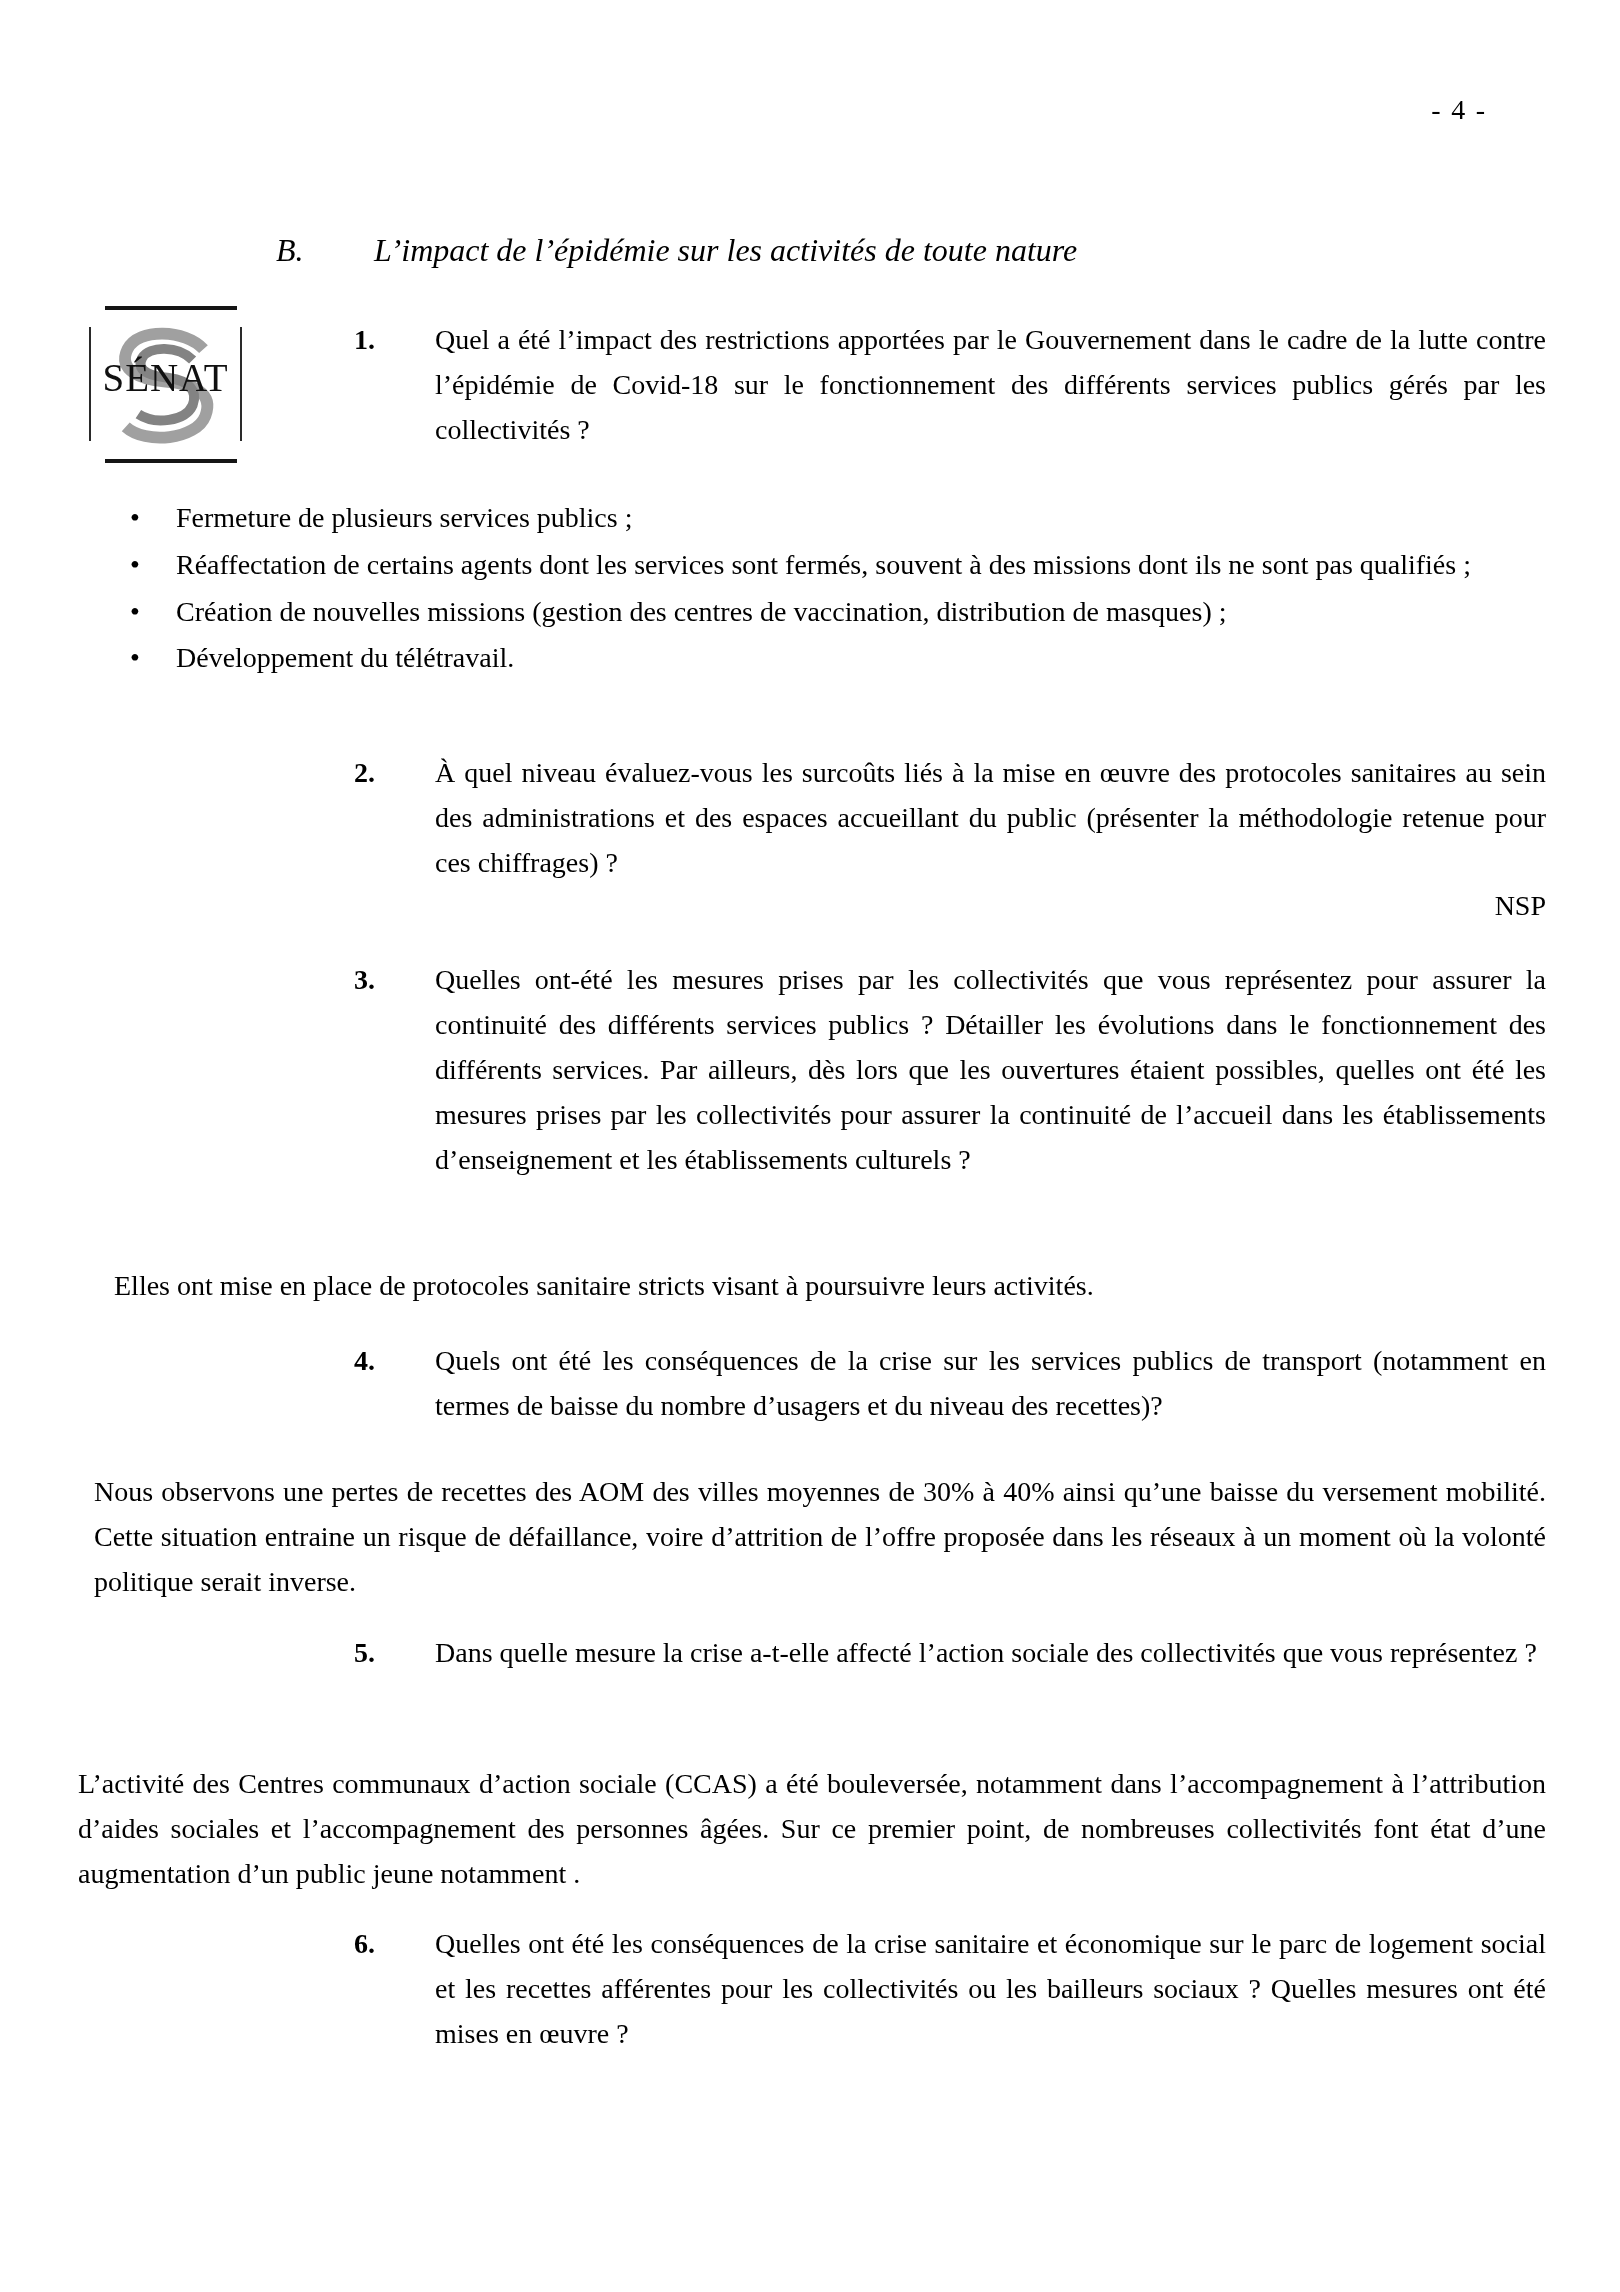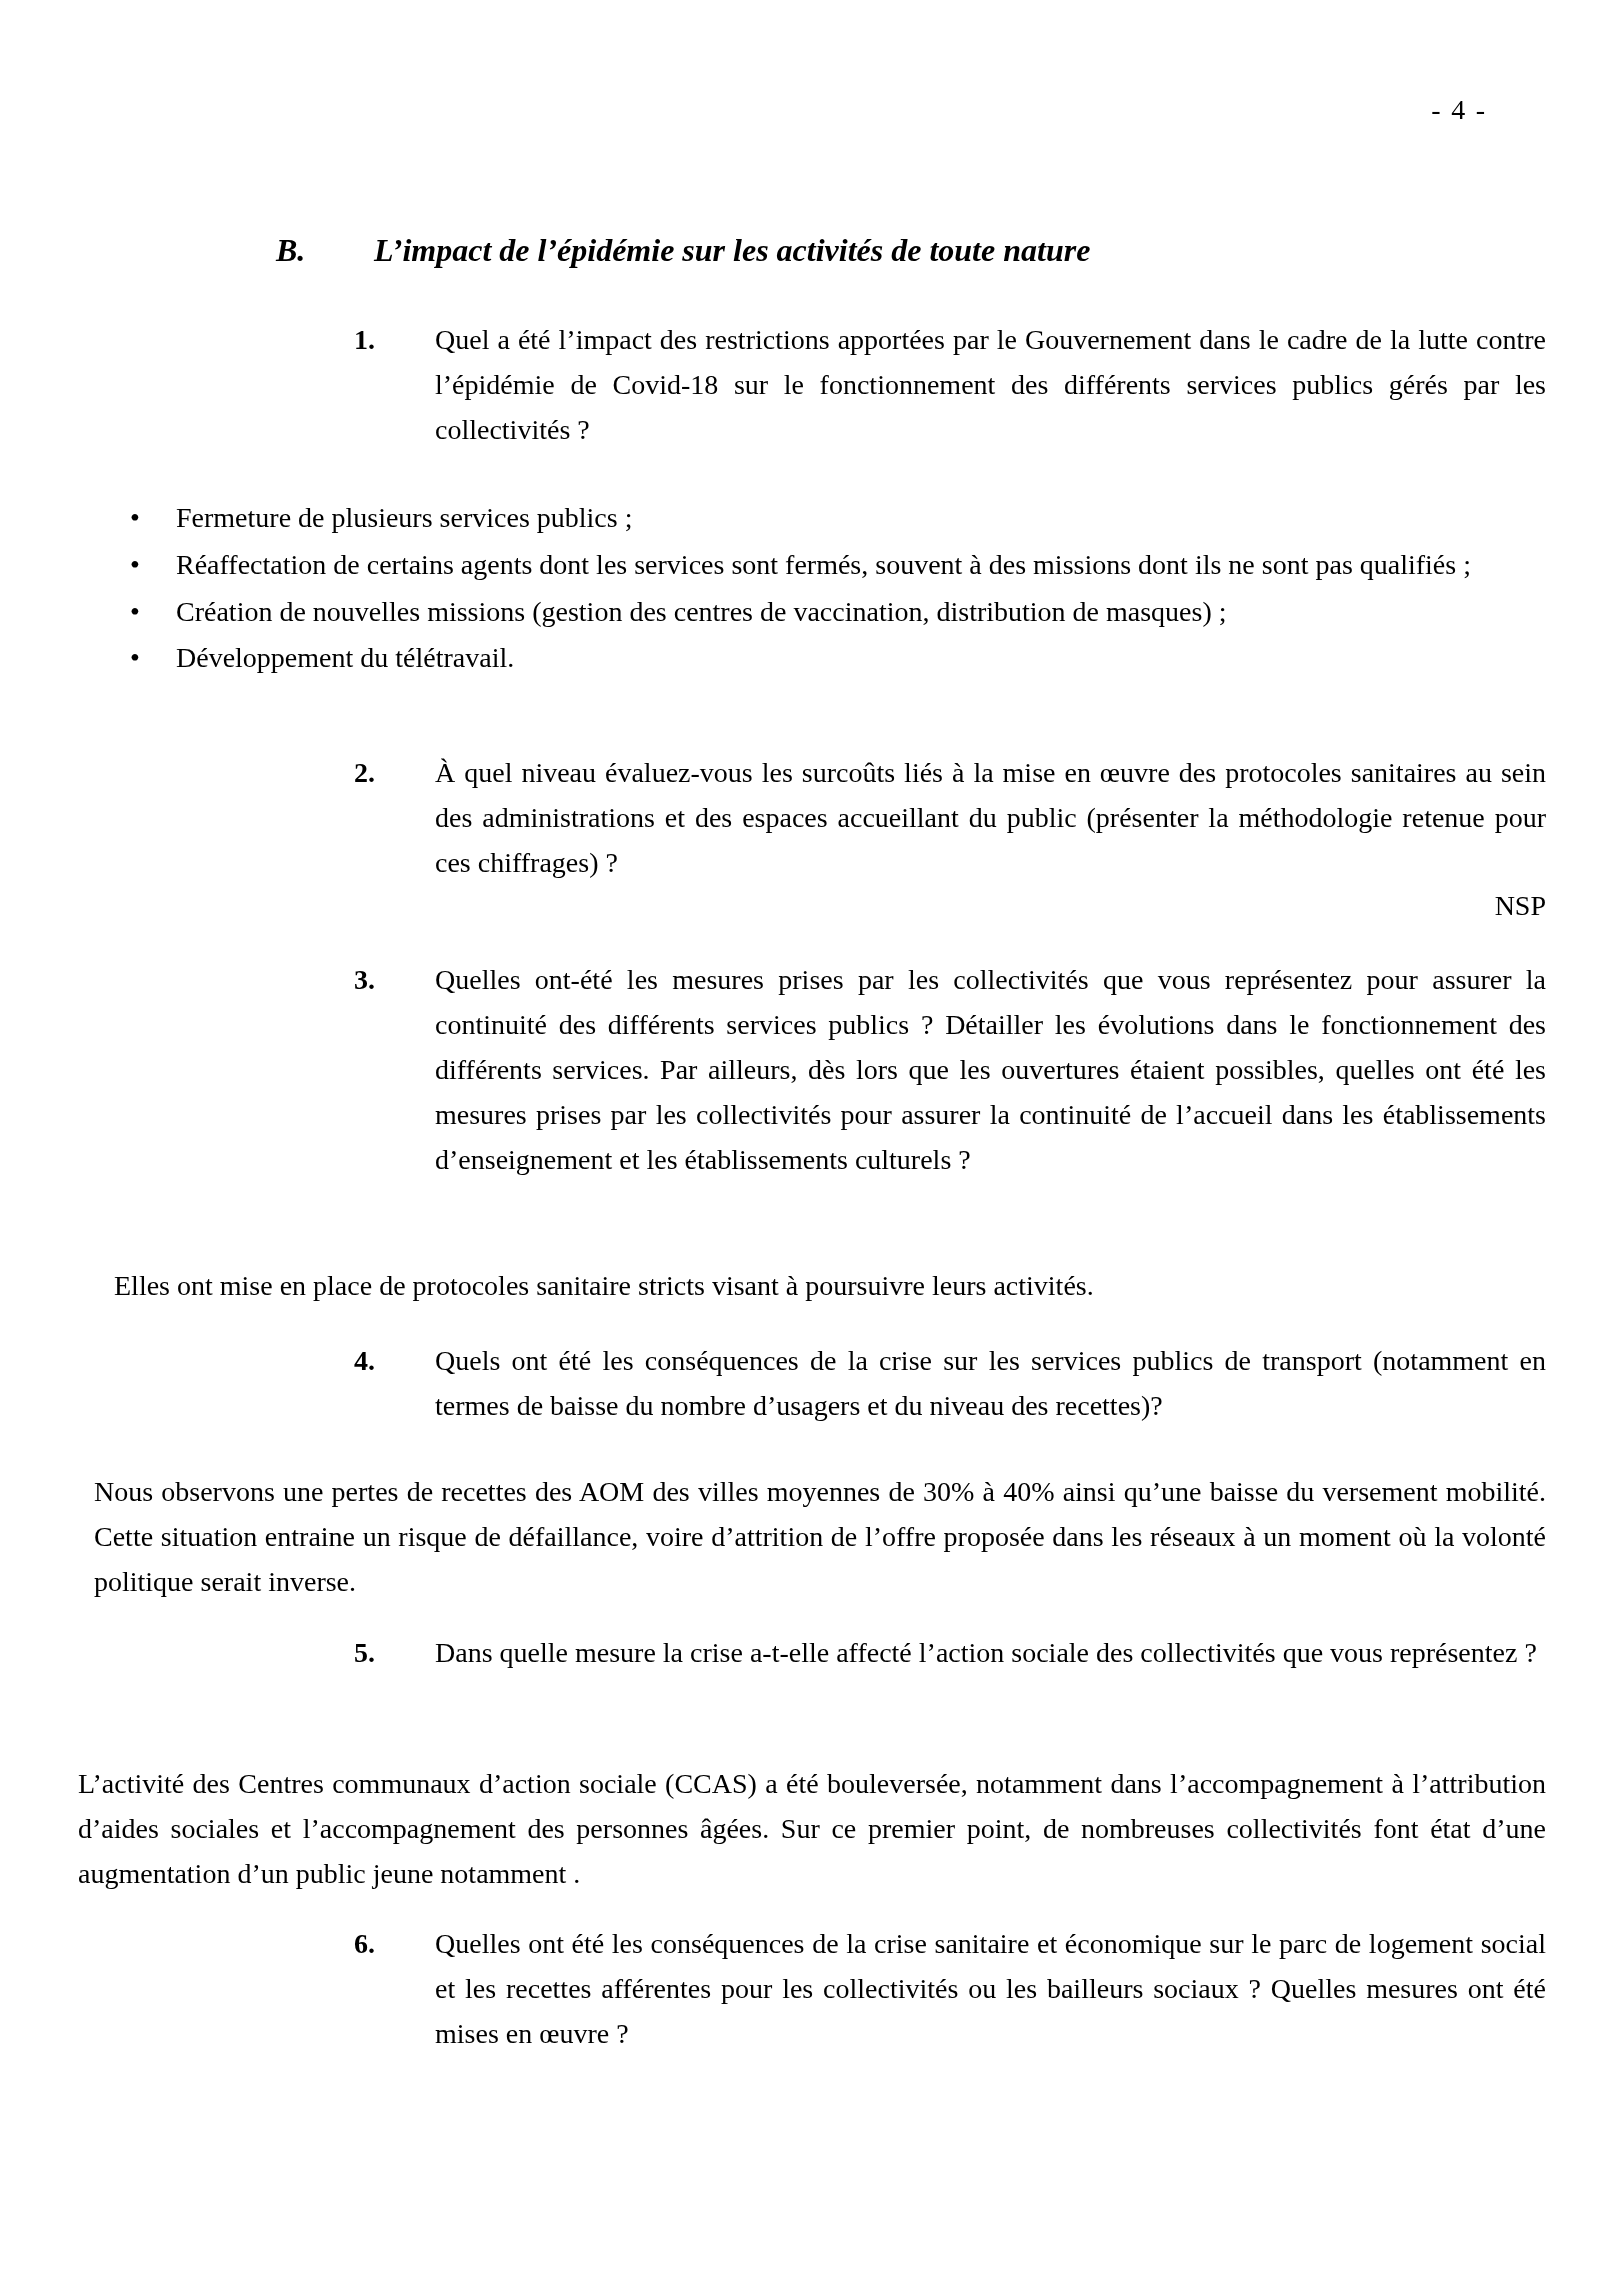--- a/index.html
+++ b/index.html
@@ -30,21 +30,21 @@
   }
 
   
   .section-heading {
     position: absolute;
     top: 231px;
     left: 276px;
     right: 80px;
     font-size: 32px;
     line-height: 39px;
-    font-weight: bold;
+    font-weight: normal;
     font-style: italic;
     white-space: nowrap;
   }
   .sec-label {
     display: inline-block;
     width: 98px;
   }
 
   
   .senat-logo {
@@ -153,20 +153,31 @@
 <body>
 
 <div class="page">
 
   <div class="page-number">- 4 -</div>
 
   <div class="section-heading">
     <span class="sec-label">B.</span><span class="sec-title">L’impact de l’épidémie sur les activités de toute nature</span>
   </div>
 
+  <div class="senat-logo">
+    <div class="hline top"></div>
+    <div class="vline left"></div>
+    <div class="vline right"></div>
+    <svg class="s-mark" viewBox="0 0 140 146" aria-hidden="true">
+      <path class="s-outer" d="M 112 30 C 92 8 40 6 28 30 C 16 54 44 64 70 66 C 100 68 124 78 114 104 C 104 130 48 136 26 116"></path>
+      <path class="s-inner" d="M 100 42 C 84 26 52 26 44 40 C 36 56 58 60 74 62 C 96 65 106 76 100 92 C 92 110 58 114 40 102"></path>
+    </svg>
+    <div class="logo-text">SÉNAT</div>
+    <div class="hline bottom"></div>
+  </div>
 
   <div class="question q1">
     <span class="qnum">1.</span>
     <span class="qtext">Quel a été l’impact des restrictions apportées par le Gouvernement dans le cadre de la lutte contre l’épidémie de Covid-18 sur le fonctionnement des différents services publics gérés par les collectivités ?</span>
   </div>
 
   <ul class="bullet-list">
     <li class="bullet-item">
       <span class="marker">•</span>
       <span class="btext">Fermeture de plusieurs services publics ;</span>

